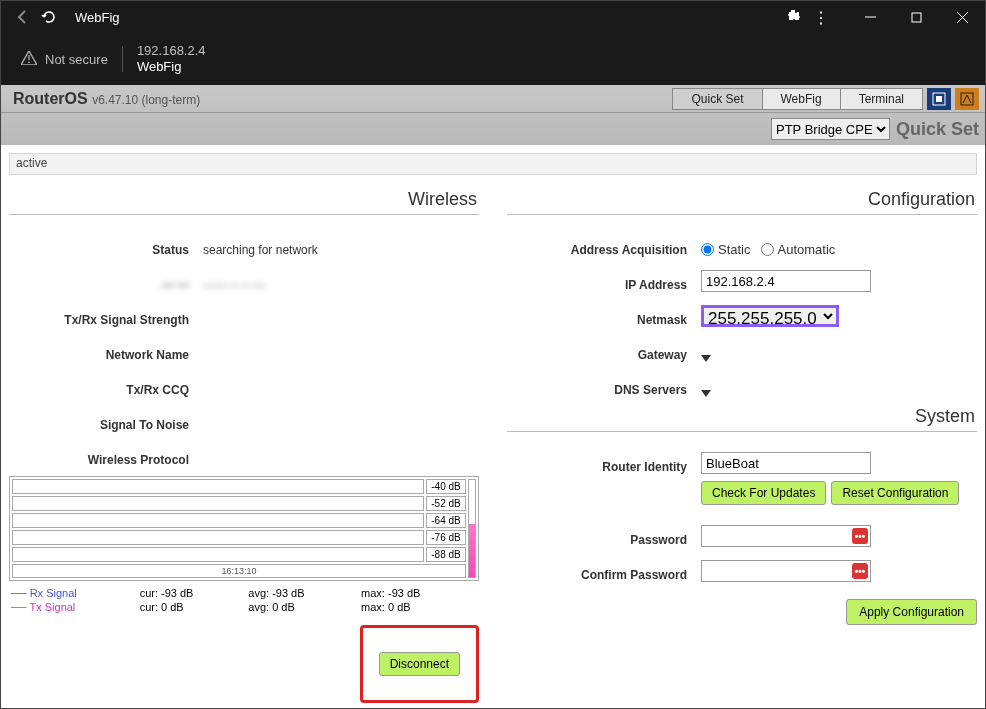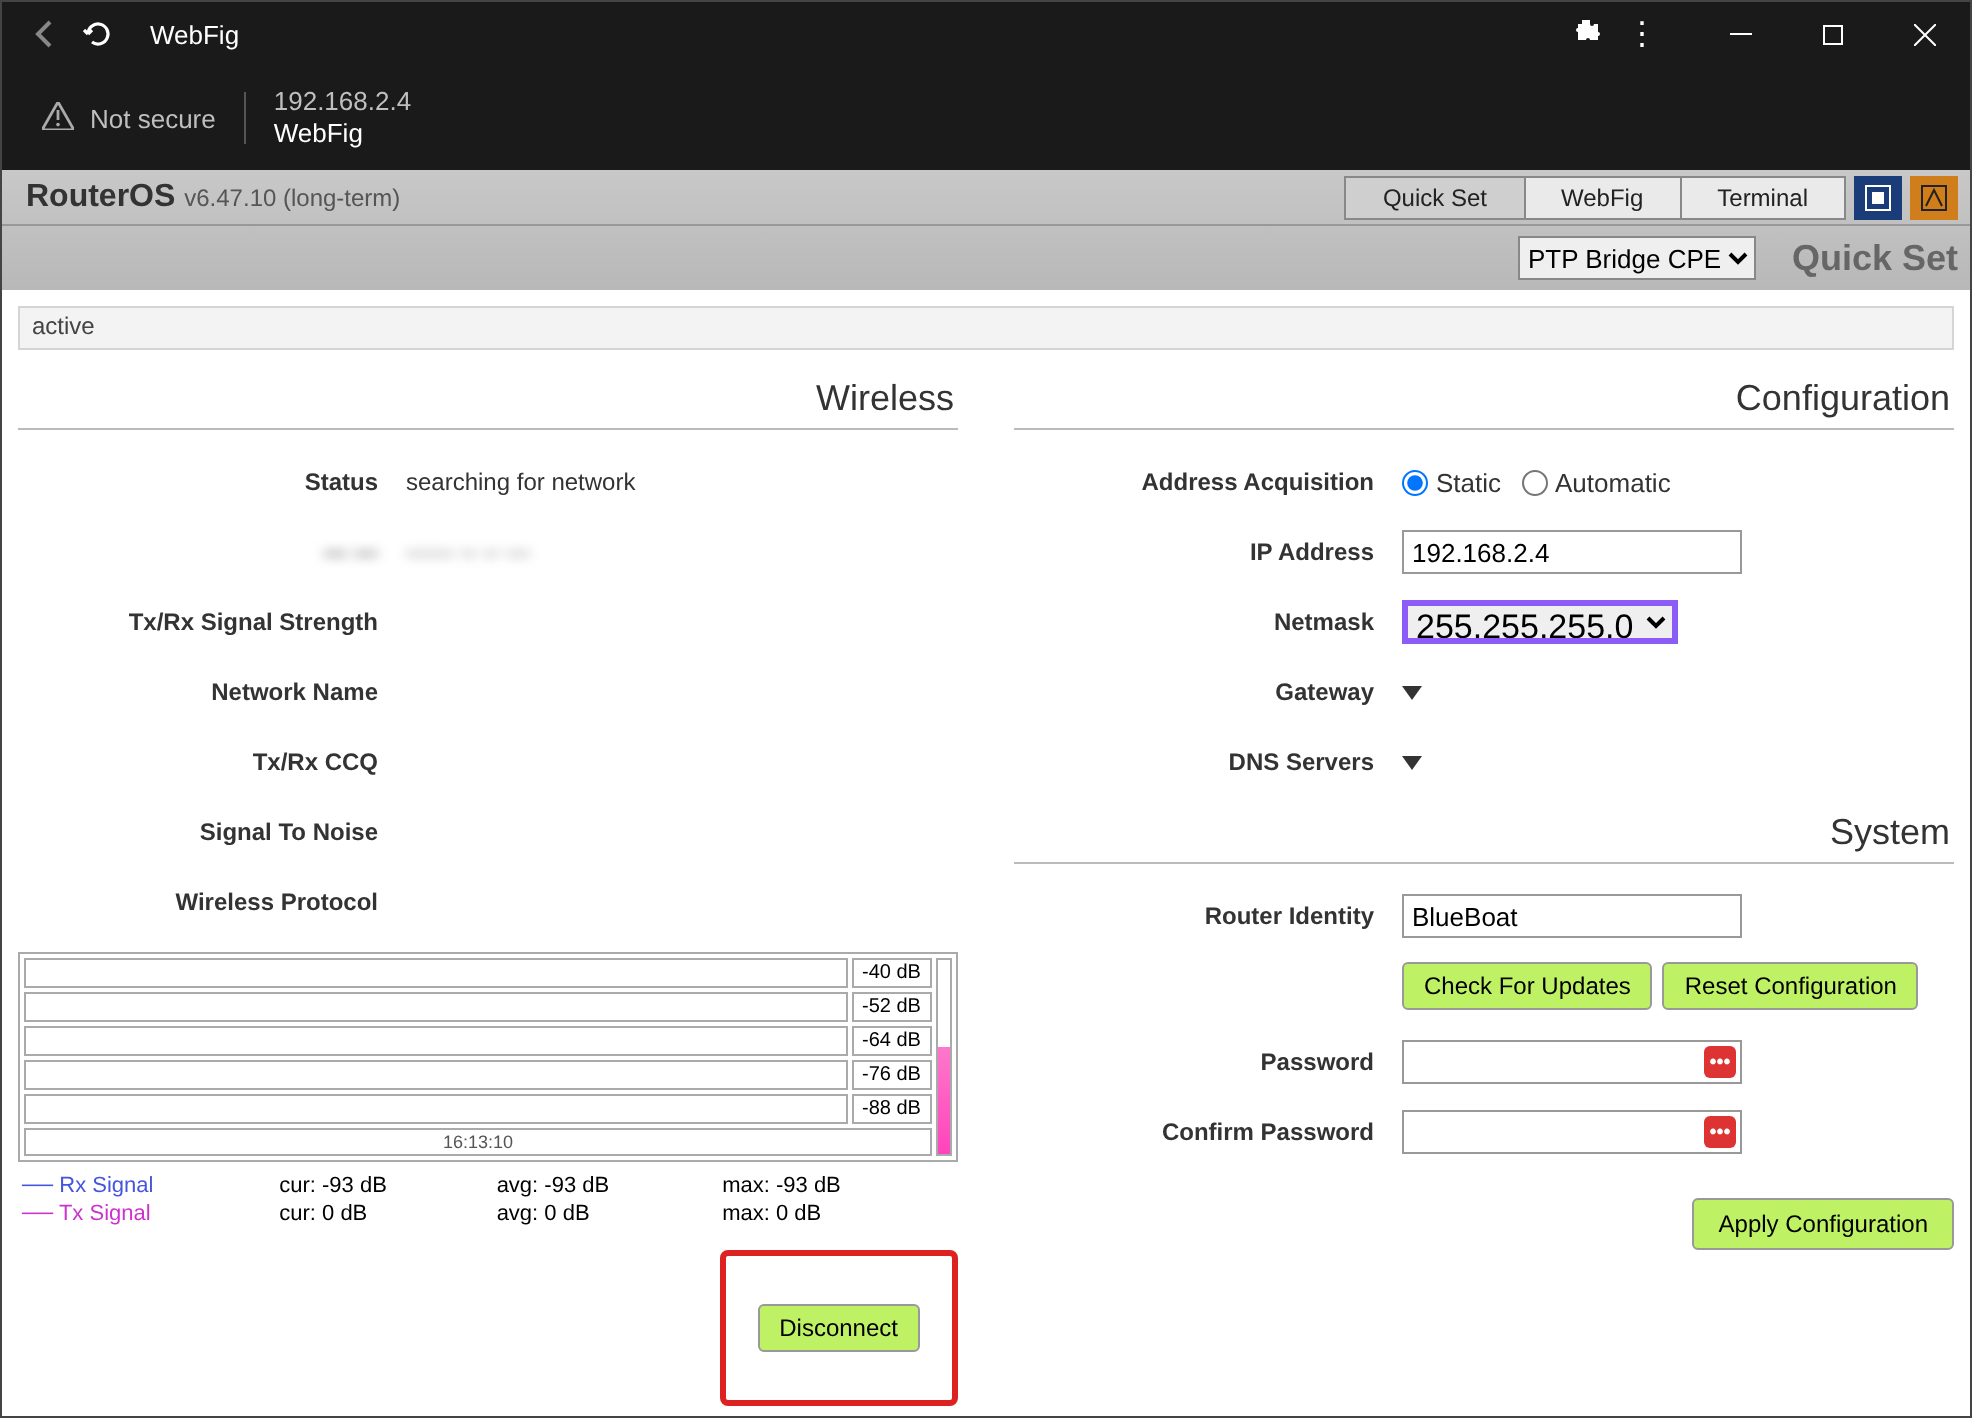--- a/index.html
+++ b/index.html
@@ -16,45 +16,45 @@
 .addrbar .stack{display:flex;flex-direction:column;line-height:1.2}
 .header{height:60px;background:linear-gradient(#c8c8c8,#b8b8b8);display:flex;flex-direction:column}
 .header-top{height:28px;display:flex;align-items:center;padding:0 6px;border-bottom:1px solid #999}
 .brand{font-size:16px;font-weight:600;color:#333;padding-left:6px}
 .brand .ver{font-size:12px;font-weight:400;color:#555}
 .header-top .spacer{flex:1}
 .tabbtn{height:22px;padding:0 18px;font-size:12px;background:#eaeaea;border:1px solid #888;display:flex;align-items:center;color:#222;margin-left:-1px}
 .tabbtn.active{background:#cfcfcf}
 .iconbtn{width:24px;height:22px;display:flex;align-items:center;justify-content:center;background:#1a3d7a;margin-left:4px}
 .iconbtn.orange{background:#d07d1c}
-.header-bot{flex:1;display:flex;align-items:center;justify-content:flex-end;padding:0 6px;gap:18px}
+.header-bot{flex:1;display:flex;align-items:center;justify-content:flex-end;padding:0 6px;gap:6px}
 .header-bot select{font-size:13px;height:22px;border:1px solid #888}
 .quickset-lbl{font-size:18px;font-weight:600;color:#666}
 .statusline{margin:8px;height:22px;border:1px solid #d5d5d5;background:#f3f3f3;padding:2px 6px;font-size:12px;color:#444}
 .content{display:flex;padding:0 8px;gap:28px}
 .col{flex:1;display:flex;flex-direction:column}
 .sechead{text-align:right;font-size:18px;color:#333;border-bottom:1px solid #bbb;padding:6px 2px 4px;margin-bottom:10px}
-.row{display:flex;align-items:center;min-height:32px;margin-bottom:3px}
+.row{display:flex;align-items:flex-end;min-height:32px;margin-bottom:3px}
 .row .lbl{width:194px;text-align:right;font-size:12px;font-weight:600;color:#333;padding-right:14px}
 .row .val{flex:1;font-size:12px;color:#333;display:flex;align-items:center;gap:10px}
 .row input[type=text],.row input[type=password]{width:170px;height:22px;font-size:13px;padding:2px 4px;border:1px solid #999}
 .row select{width:138px;height:22px;font-size:17px;border:3px solid #8b5cf6}
 .row .radio{display:flex;align-items:center;gap:4px;font-size:13px}
 .row .tri{width:0;height:0;border-left:5px solid transparent;border-right:5px solid transparent;border-top:7px solid #333}
 .blur{filter:blur(3px);color:#888}
 .btnrow{display:flex;gap:5px;padding-left:194px;margin:4px 0 10px}
 .btn{font-size:12px;padding:4px 10px;background:#bef264;border:1px solid #999;border-radius:3px;cursor:pointer}
 .btn.apply{padding:5px 12px}
 .applyrow{display:flex;justify-content:flex-end;margin-top:14px}
 .pwfield{position:relative;width:170px}
 .pwfield input{width:100%}
 .pwdot{position:absolute;right:3px;top:3px;width:16px;height:16px;background:#d33;border-radius:3px;display:flex;align-items:center;justify-content:center;color:#fff;font-size:10px;font-weight:bold}
 .graph{margin:6px 0 2px;border:1px solid #aaa;width:100%}
 .graph td{border:1px solid #aaa;font-size:10px;padding:1px 4px;height:14px}
-.graph .r{text-align:left;width:40px}
+.graph .r{text-align:center;width:40px}
 .graph .gtime{text-align:center;font-size:9px;color:#555}
 .legend{font-size:11px;font-family:monospace;margin-top:2px}
 .legend td{padding:0 10px 0 0}
 .discbox{margin-top:10px;display:flex;justify-content:flex-end}
 .discwrap{border:3px solid #d22;padding:24px 16px;border-radius:4px}
 </style>
 </head>
 <body>
 
 <div class="titlebar">

